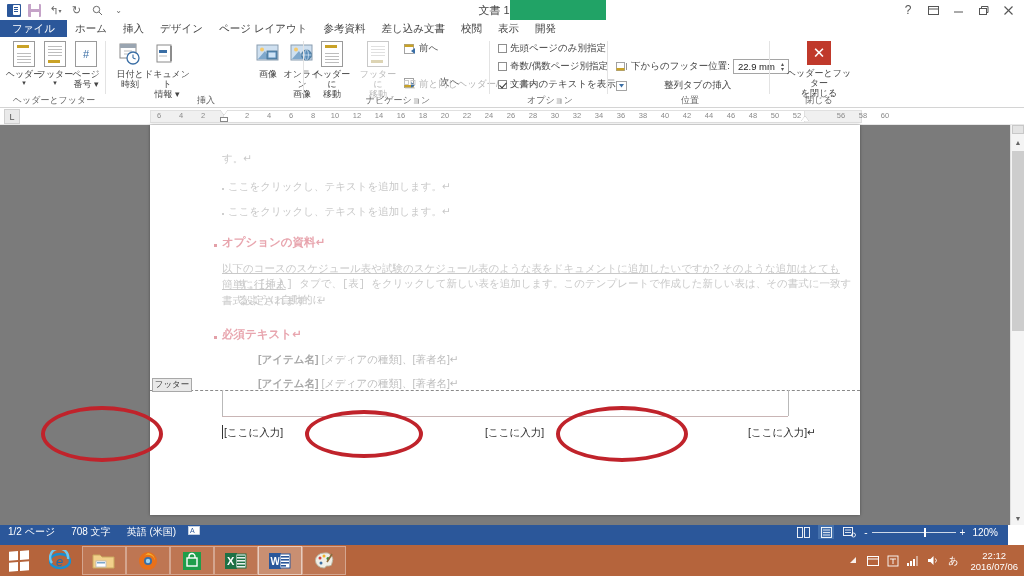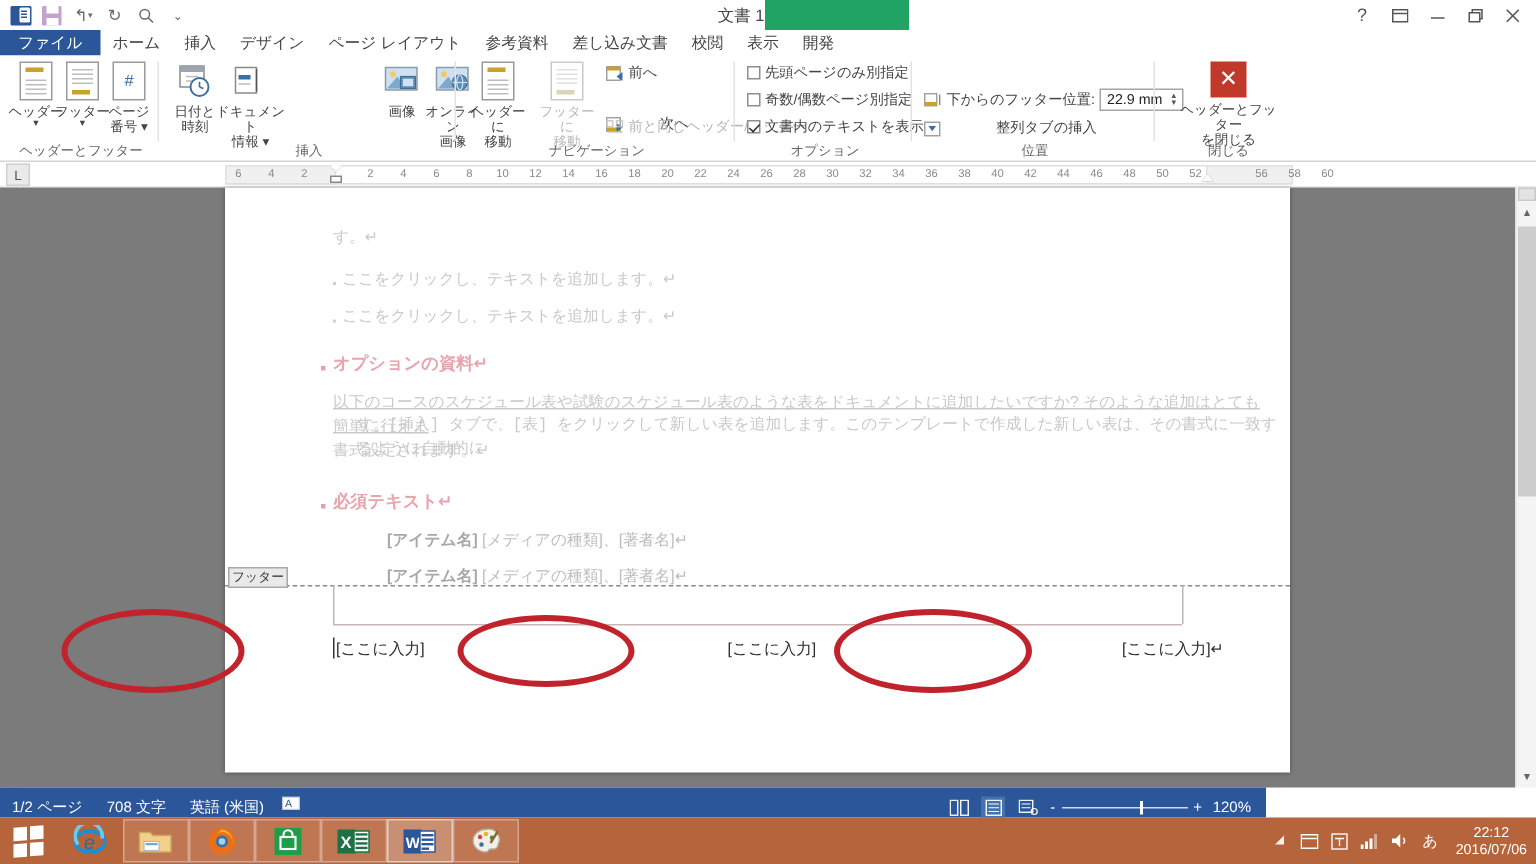--- a/index.html
+++ b/index.html
@@ -181,23 +181,23 @@
     position:absolute; right:0; top:125px; width:14px; height:400px; background:#f4f4f4;
     border-left:1px solid #e0e0e0;
   }
   .vscroll .arrow{width:14px;height:14px;display:flex;align-items:center;justify-content:center;
      font-size:7px;color:#666;}
   .vscroll .thumb{position:absolute;left:1px;width:12px;background:#cdcdcd;}
   .vscroll .splitter{position:absolute;left:1px;top:0;width:12px;height:9px;background:#e3e3e3;border:1px solid #c8c8c8;}
 
   
   .statusbar{
-    position:absolute; left:0; top:525px; width:844px; height:20px;
+    position:absolute; left:0; top:525px; width:1008px; height:20px;
     background:#2b579a; color:#fff; font-size:10px;
-    display:flex; align-items:flex-end;
+    display:flex; align-items:flex-start;
   }
   .statusbar .sitem{ padding:0 8px; white-space:nowrap; }
   .statusbar .right{ margin-left:auto; display:flex;align-items:center; gap:7px; padding-right:10px;}
   .viewbtn{width:16px;height:14px;display:flex;align-items:center;justify-content:center;
      font-size:10px;color:#fff;}
   .viewbtn.sel{background:#4571ad;}
   .zoomslider{ display:flex;align-items:center;gap:4px; }
   .zline{width:84px;height:1px;background:#cfd9e8;position:relative;}
   .zhandle{position:absolute;left:52px;top:-4px;width:2px;height:9px;background:#fff;}
 

